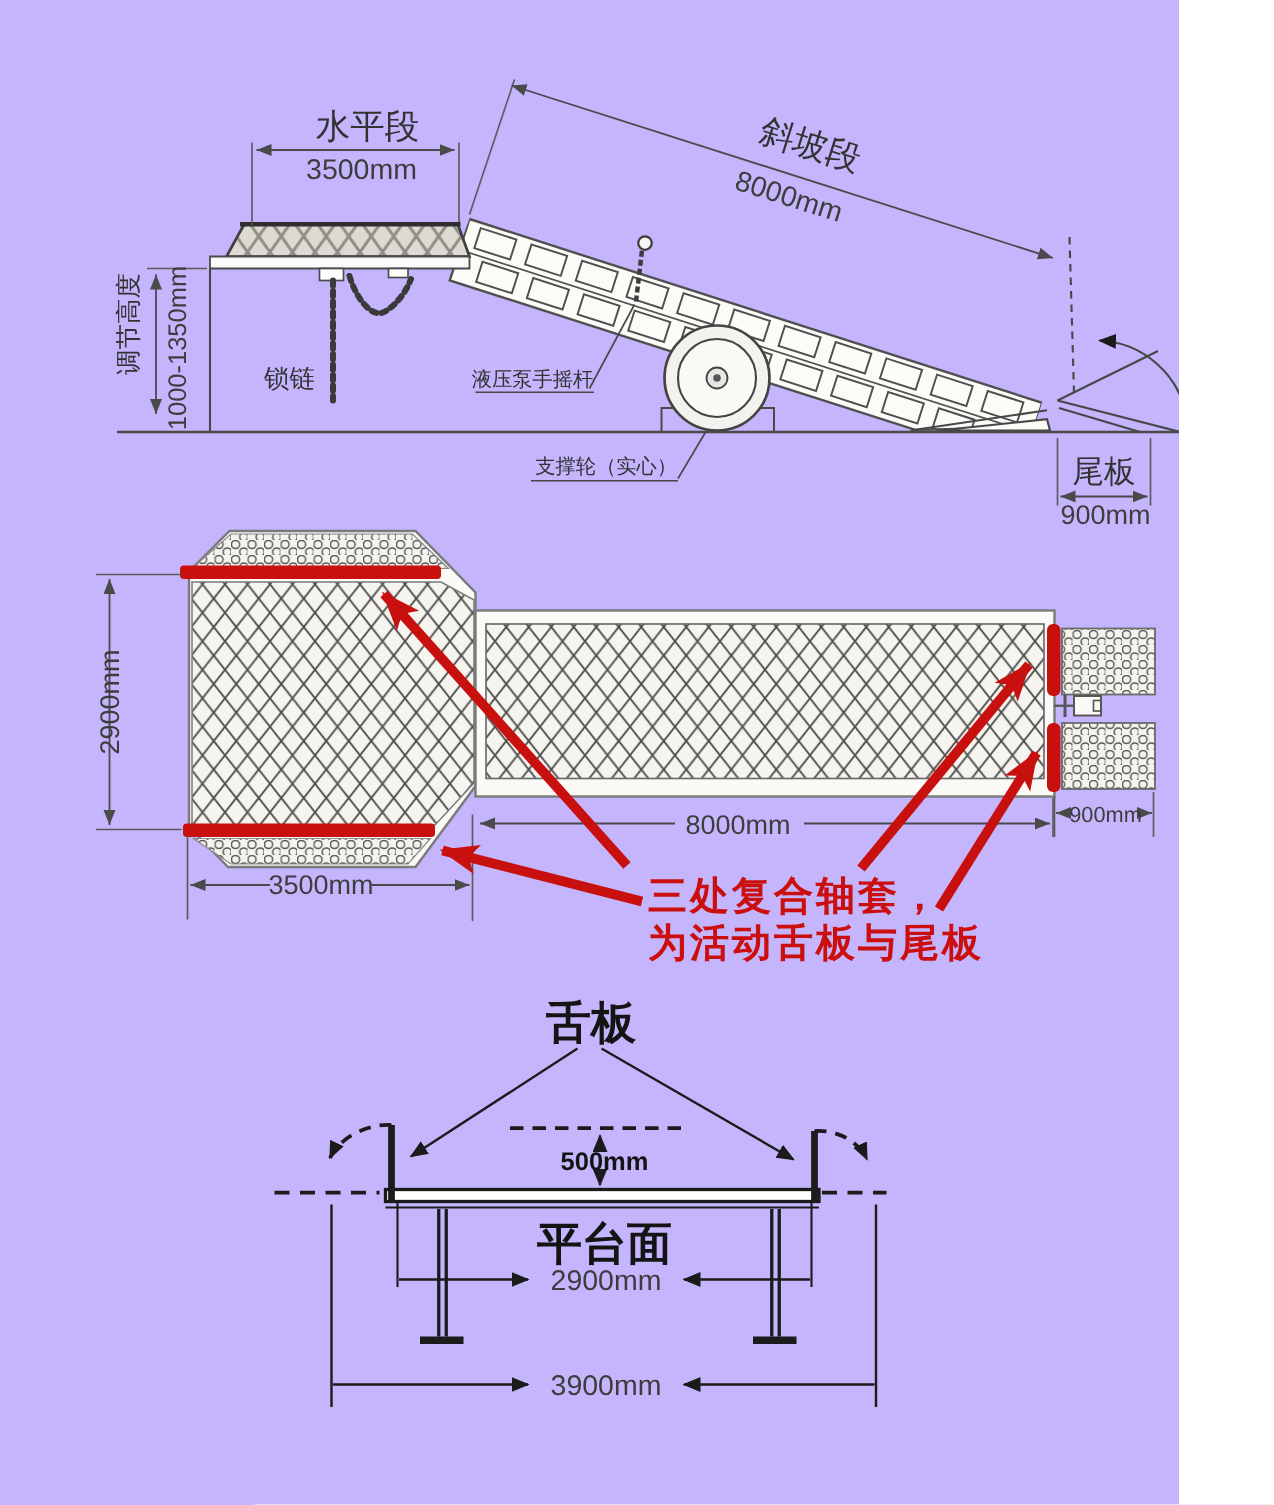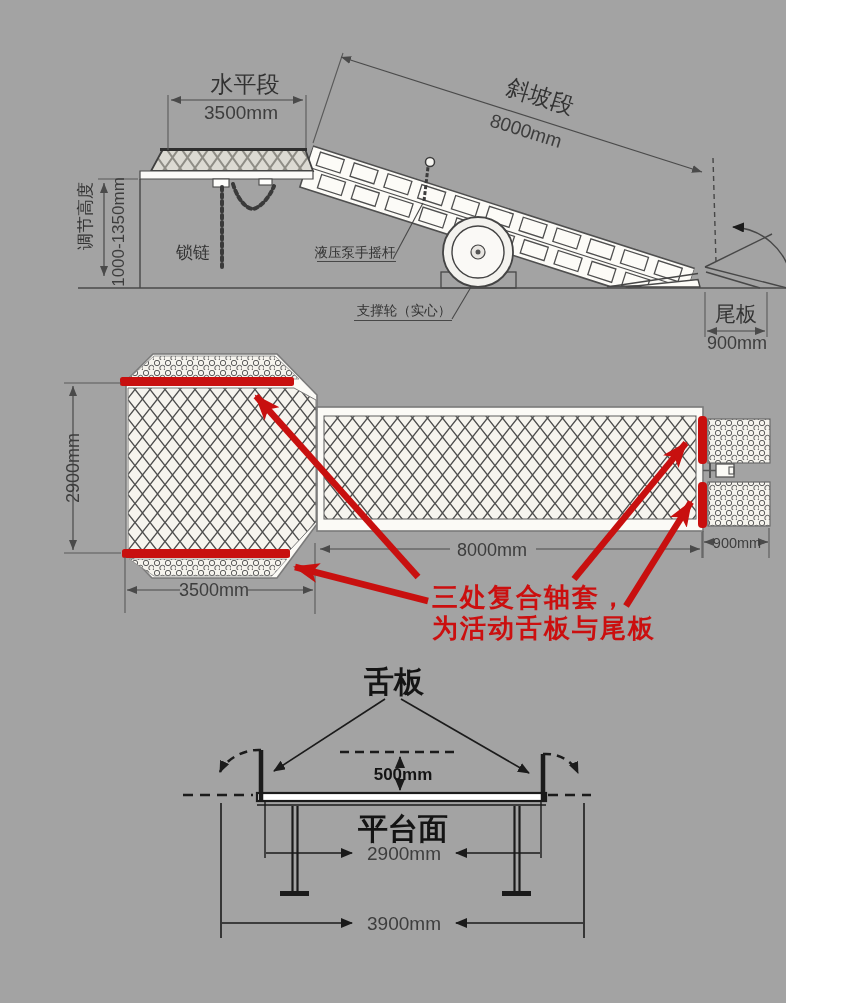--- a/index.html
+++ b/index.html
@@ -1,16 +1,16 @@
 <!DOCTYPE html>
 <html><head>
 <meta charset="utf-8">
 <style>
   html,body{margin:0;padding:0;background:#ffffff;}
-  #page{width:786px;height:1003px;position:relative;background:#a3a3a3;overflow:hidden;}
+  #page{width:786px;height:1003px;position:relative;background:#c4b5fd;overflow:hidden;}
   svg{display:block;}
   text{font-family:"Liberation Sans","DejaVu Sans",sans-serif;}
   .cn{fill:#323232;}
   .num{fill:#3d3d3d;}
   .heavy{fill:#141414;font-weight:bold;}
   .rednote{fill:#cb0f0f;font-weight:bold;letter-spacing:2px;}
   .dimline{stroke:#4a4a4a;stroke-width:1.2;fill:none;}
   .extline{stroke:#5a5a5a;stroke-width:1.1;fill:none;}
   .struct{stroke:#474747;fill:none;}
   .blk{stroke:#1b1b1b;fill:none;}

